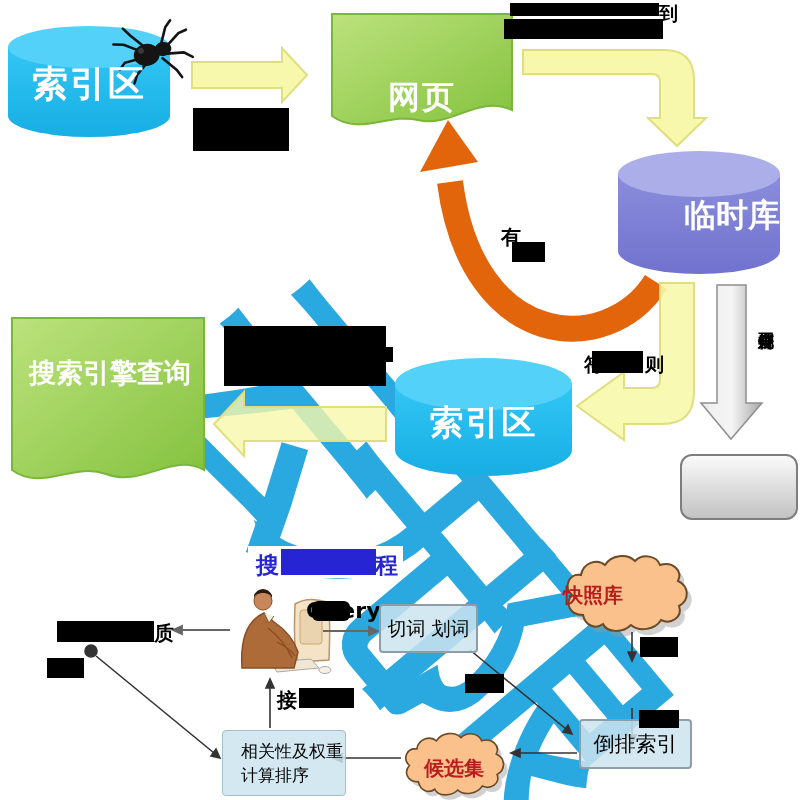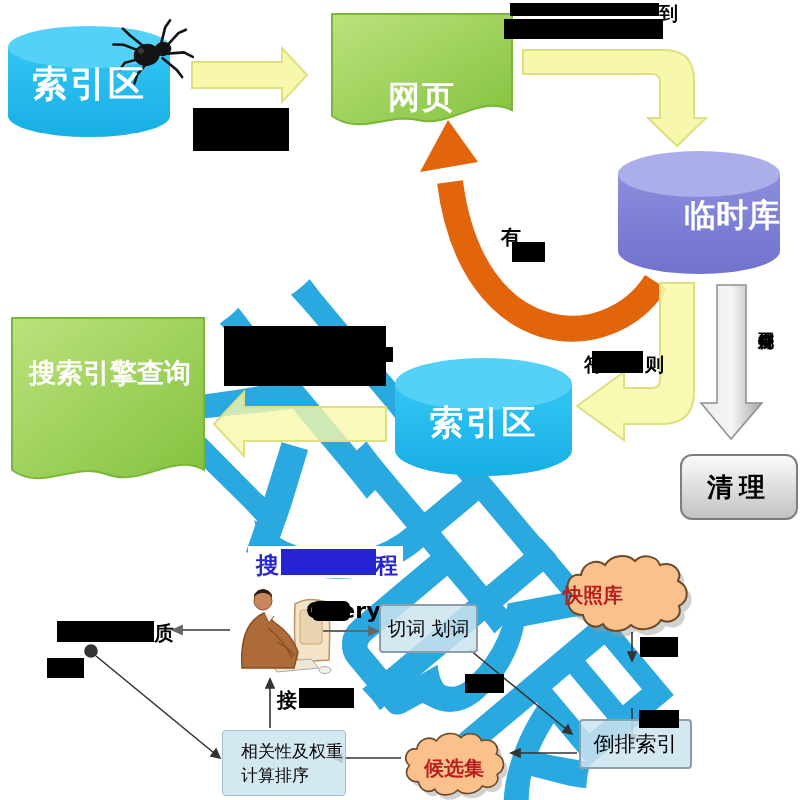--- a/index.html
+++ b/index.html
@@ -149,21 +149,20 @@
       <line x1="470" y1="650" x2="566" y2="729"></line>
         <polygon points="572,734 563,732 568,725"></polygon>
     </g>
   </svg>
 
   <div class="lbl" style="left:9px;top:60px;width:160px;font-size:36px;letter-spacing:2px;">索引区</div>
   <div class="lbl" style="left:332px;top:40px;width:180px;font-size:32px;letter-spacing:2px;margin-top:36px;">网页</div>
   <div class="lbl" style="left:618px;top:194px;width:162px;font-size:32px;padding-left:33px;">临时库</div>
   <div class="lbl" style="left:395px;top:400px;width:177px;font-size:34px;letter-spacing:2px;">索引区</div>
   <div class="lbl" style="left:12px;top:355px;width:196px;font-size:27px;">搜索引擎查询</div>
-  <div class="blk" style="left:681px;top:470px;width:116px;font-size:26px;text-align:center;font-weight:600;letter-spacing:6px;">清理</div>
   <div class="blk" style="left:755px;top:320px;font-size:16px;writing-mode:vertical-rl;">不符合规则</div>
 
   <div class="blk" style="left:659px;top:1px;font-size:19px;">到</div>
   <div class="blk" style="left:501px;top:224px;font-size:20px;">有</div>
   <div class="blk" style="left:584px;top:352px;font-size:19px;">符</div>
   <div class="blk" style="left:645px;top:352px;font-size:19px;">则</div>
   <div class="blk" style="left:154px;top:620px;font-size:20px;">质</div>
   <div class="blk" style="left:277px;top:687px;font-size:20px;">接</div>
 
   <div class="abs" style="left:248px;top:546px;width:155px;height:32px;background:#fff;"></div>

